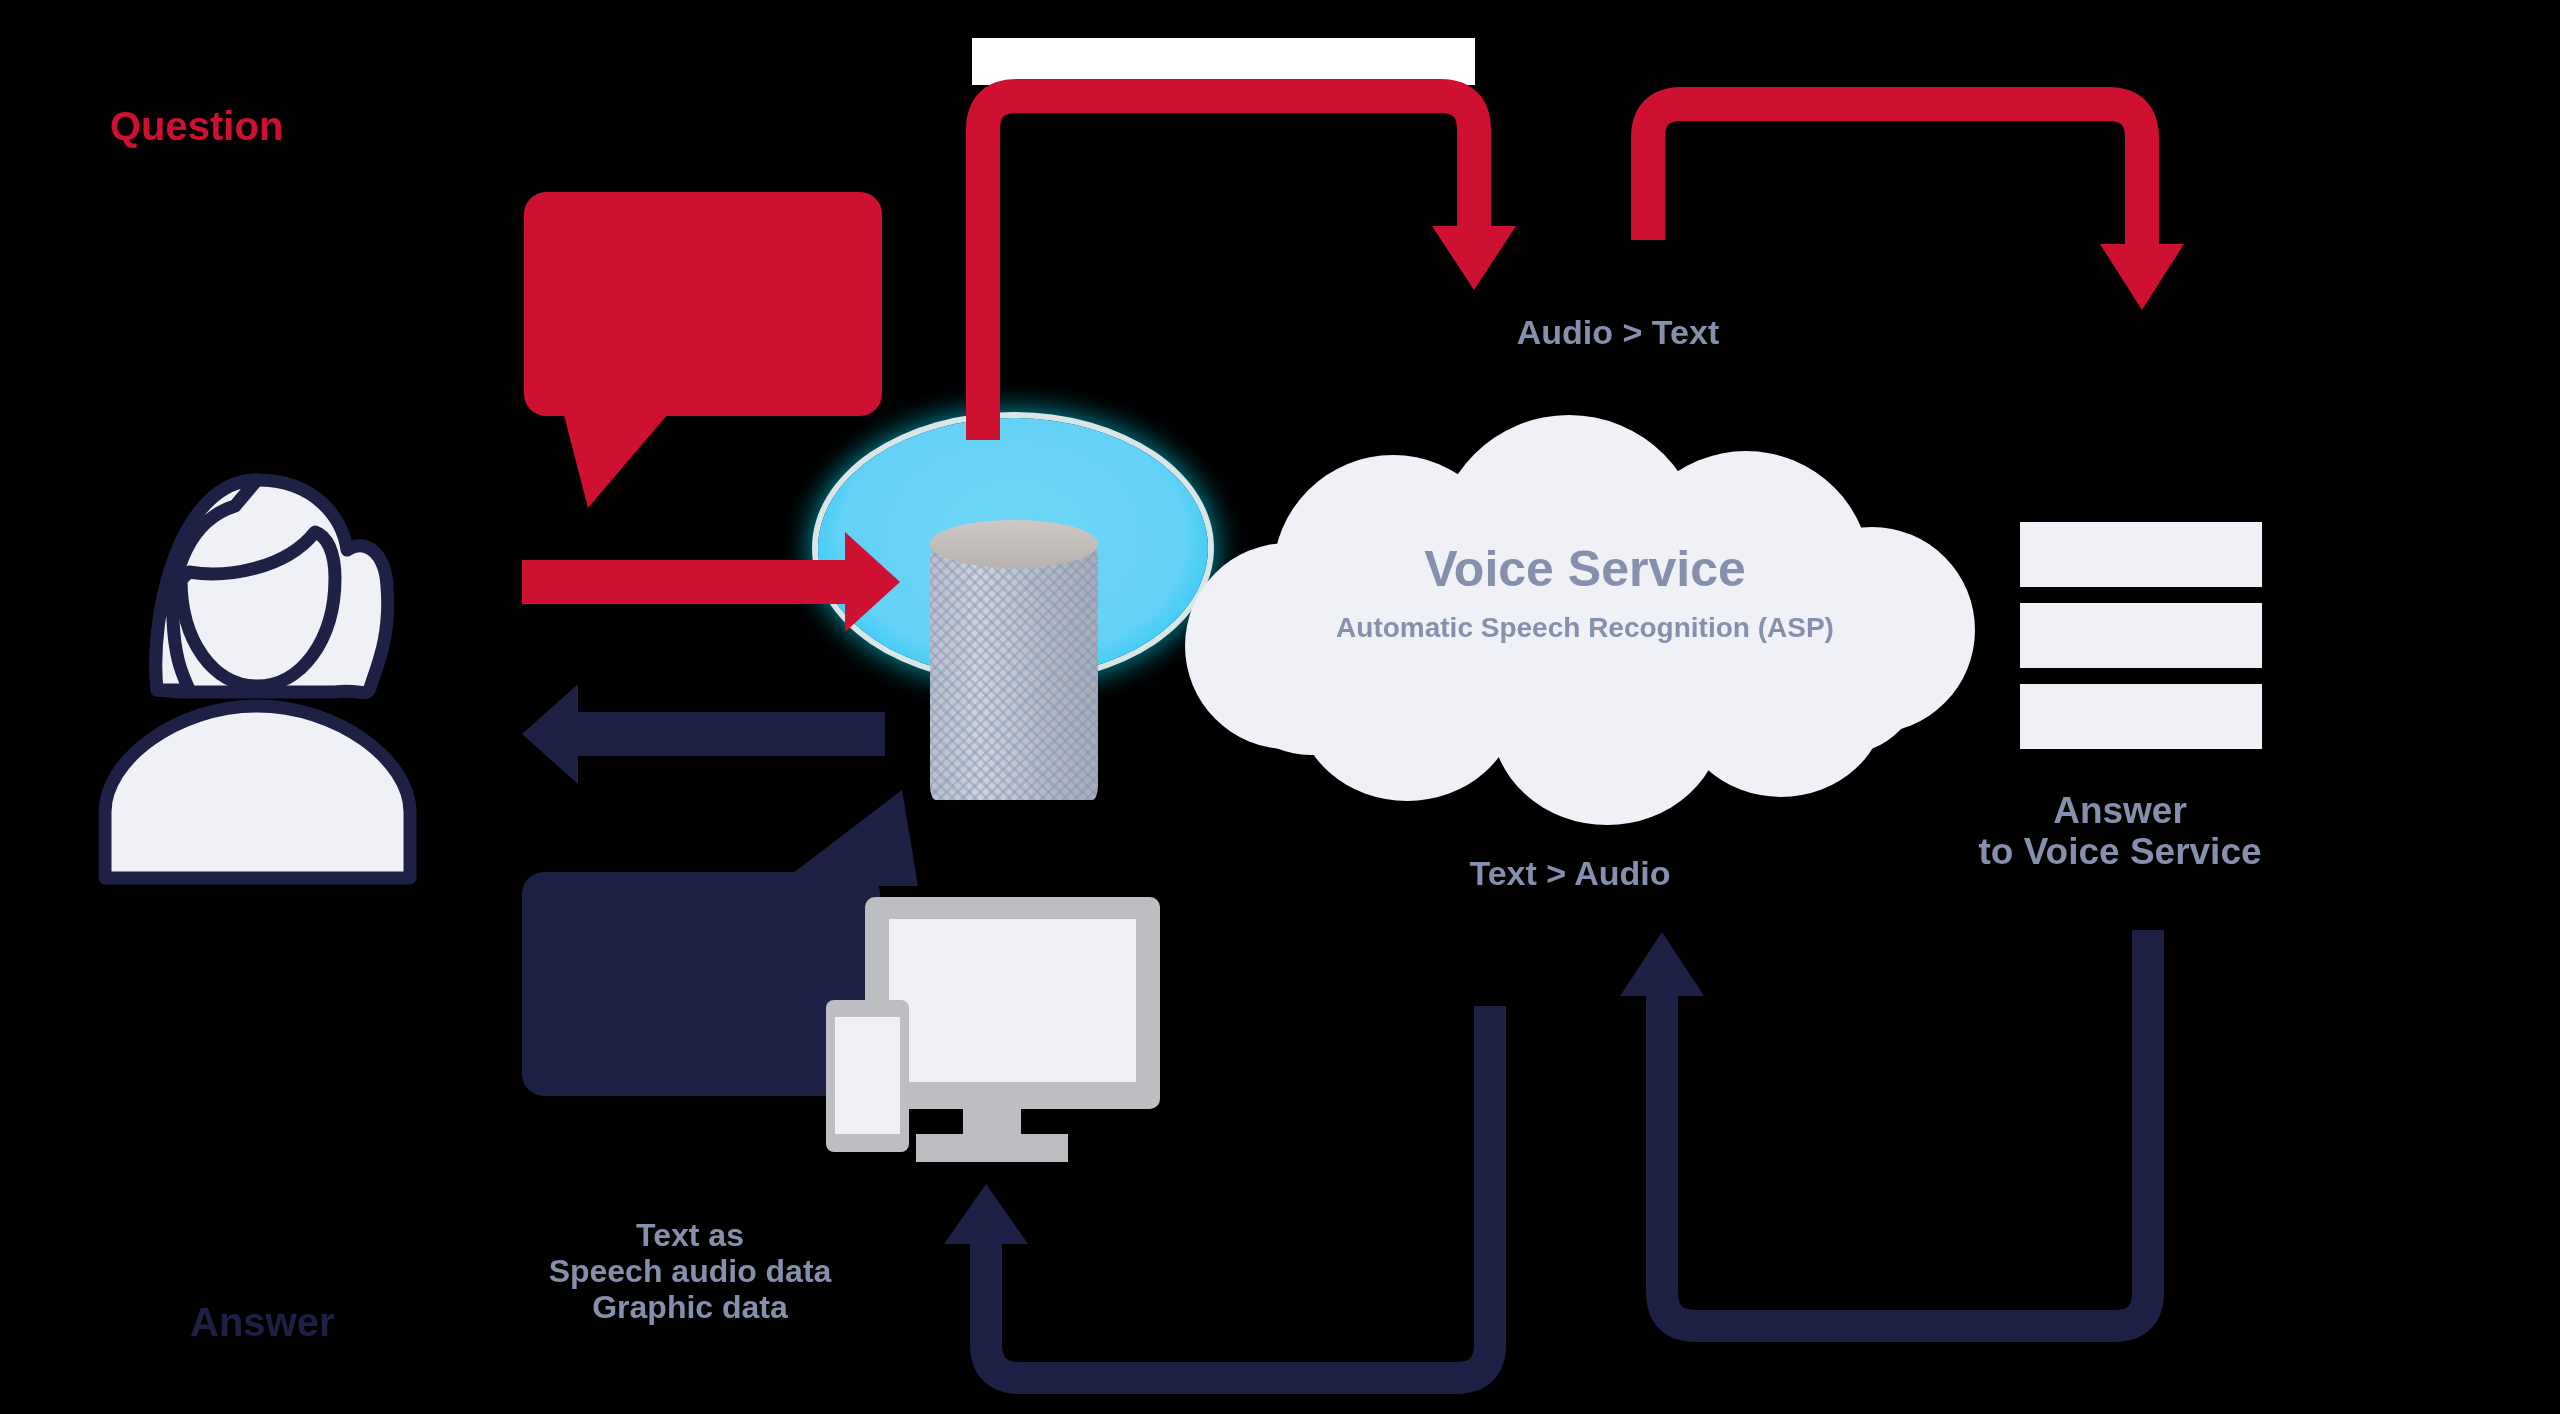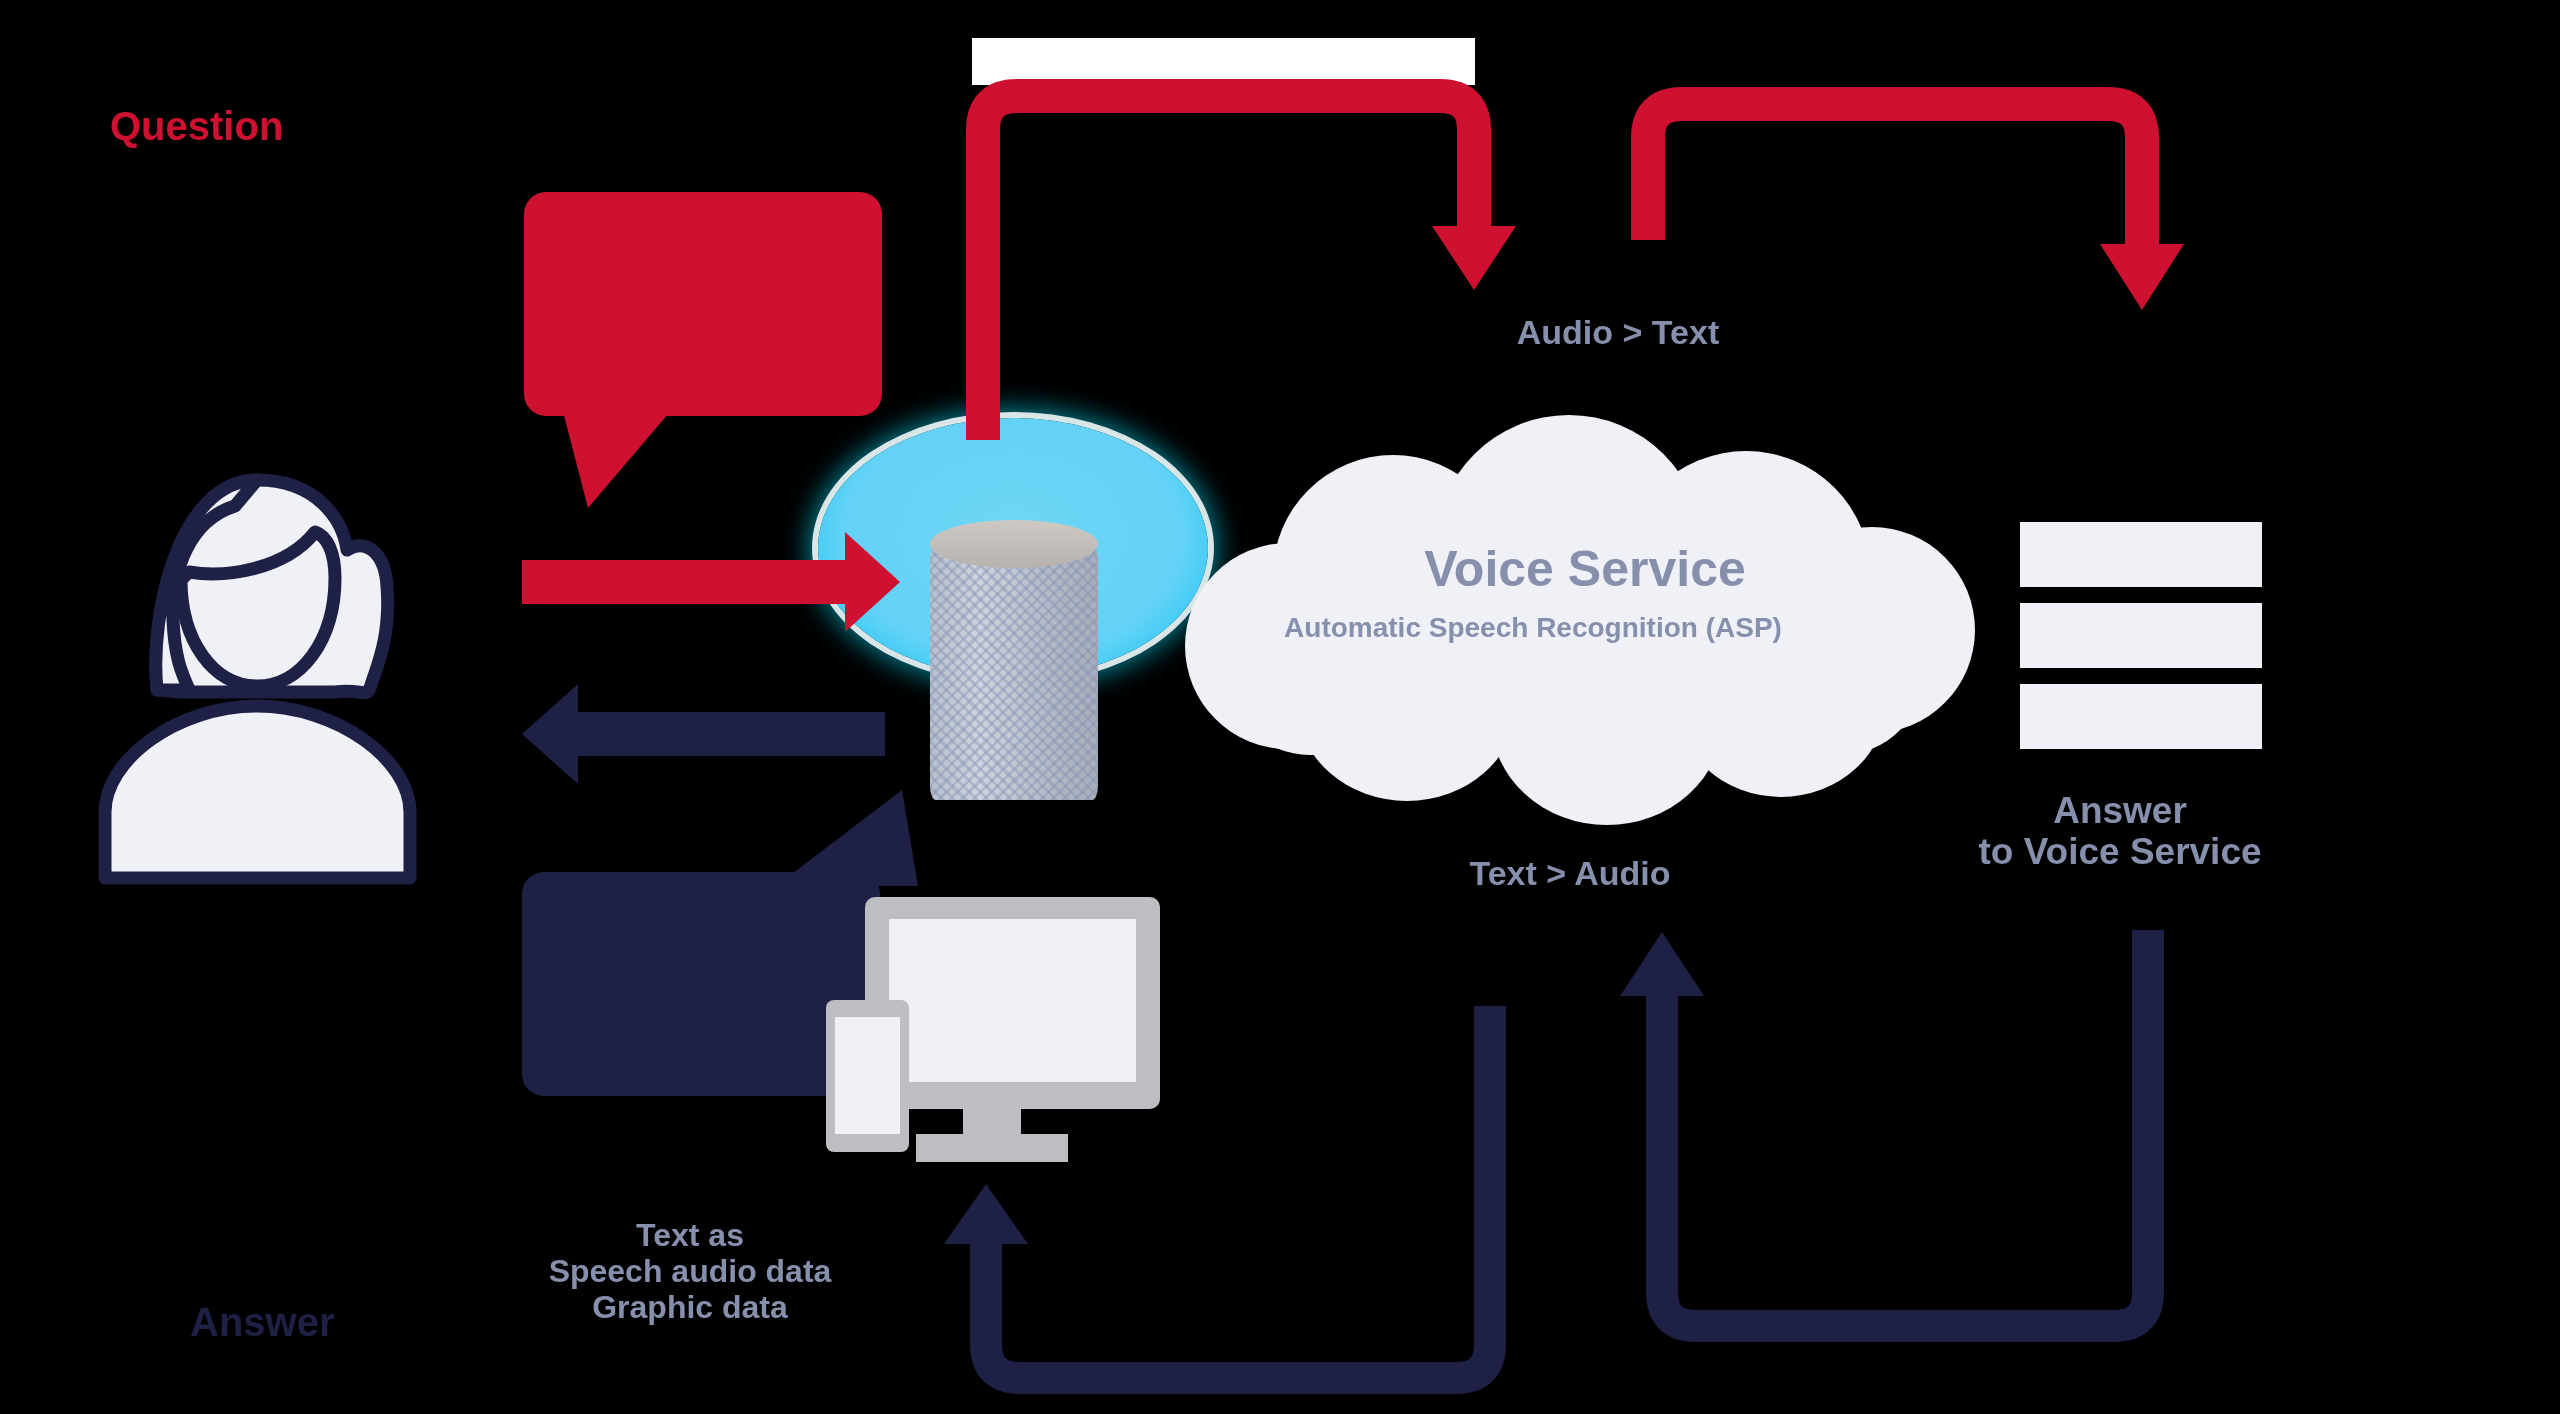--- a/index.html
+++ b/index.html
@@ -119,21 +119,21 @@
     <div class="cl" style="left:88px; top:40px;  width:240px;height:240px;"></div>
     <div class="cl" style="left:250px;top:0px;   width:268px;height:268px;"></div>
     <div class="cl" style="left:436px;top:36px;  width:250px;height:250px;"></div>
     <div class="cl" style="left:584px;top:112px; width:206px;height:206px;"></div>
     <div class="cl" style="left:112px;top:190px; width:220px;height:196px;"></div>
     <div class="cl" style="left:306px;top:198px; width:232px;height:212px;"></div>
     <div class="cl" style="left:490px;top:186px; width:212px;height:196px;"></div>
     <div class="cl" style="left:40px; top:170px; width:700px;height:170px;border-radius:100px;"></div>
   </div>
   <div class="lbl slate" style="left:1365px;top:541px;width:440px;font-size:50px;">Voice Service</div>
-  <div class="lbl slate" style="left:1228px;top:612px;width:610px;font-size:28px;">Automatic Speech Recognition (ASP)</div>
+  <div class="lbl slate" style="left:1280px;top:612px;width:610px;font-size:28px;">Automatic Speech Recognition (ASP)</div>
 
   <div>
     <div id="monitor-frame">
         <div id="monitor-screen"></div>
       </div>
     <div id="monitor-neck"></div>
     <div id="monitor-base"></div>
   </div>
   <div id="phone-frame">
     <div id="phone-screen"></div>

